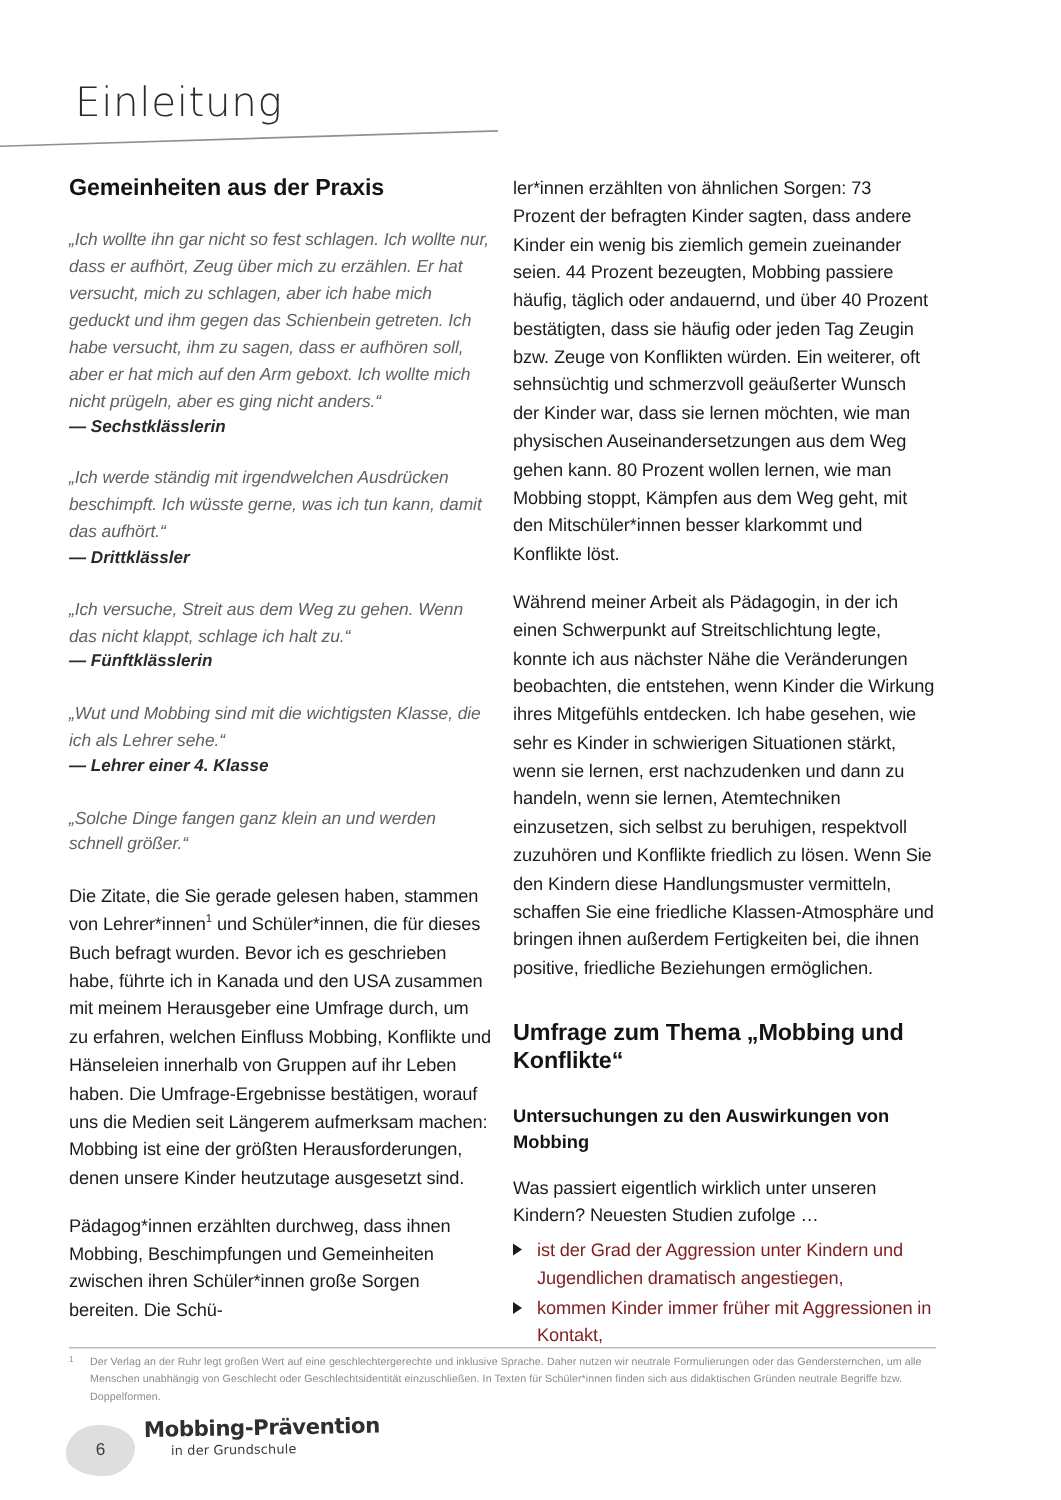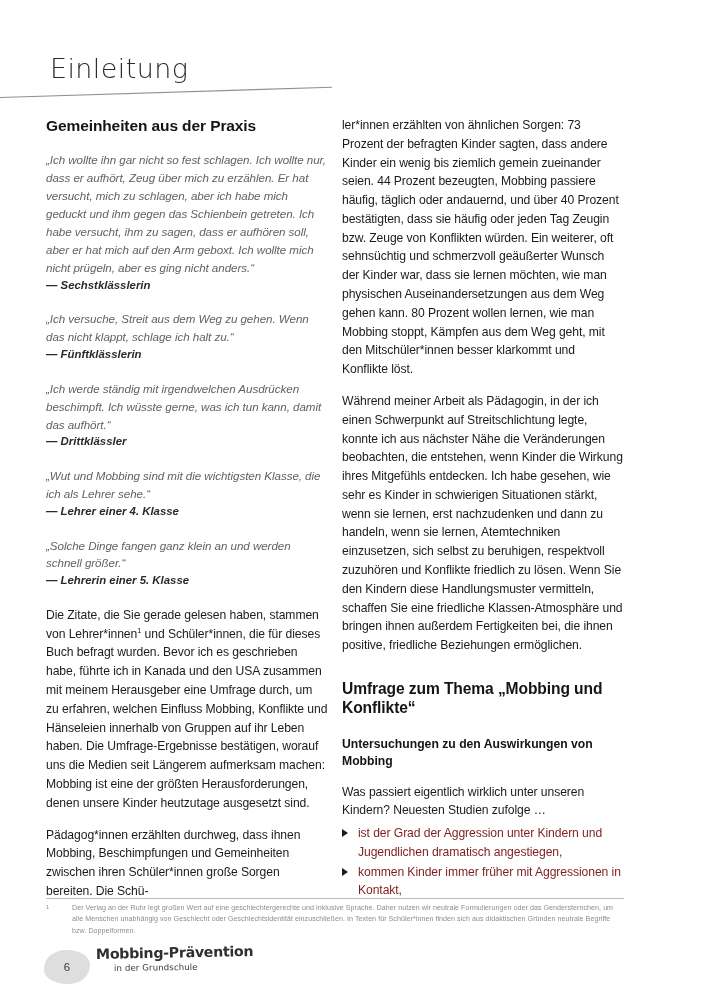--- a/index.html
+++ b/index.html
@@ -157,21 +157,21 @@
     color: #8a8d90;
     letter-spacing: 0.05px;
   }
   .footnote .fn-marker {
     position: absolute;
     left: 0;
     top: 0;
     font-size: 5.6px;
   }
   .footnote .fn-body {
-    margin-left: 26px;
+    margin-left: 14px;
   }
 
   
   .footer {
     position: absolute;
     left: 40px;
     top: 946px;
     width: 300px;
     height: 48px;
   }
@@ -237,37 +237,36 @@
   <div class="col col-left">
 
     <h2 class="section-head">Gemeinheiten aus der Praxis</h2>
 
     <div class="quote">
       <p class="quote-text">„Ich wollte ihn gar nicht so fest schlagen. Ich wollte nur, dass er aufhört, Zeug über mich zu erzählen. Er hat versucht, mich zu schlagen, aber ich habe mich geduckt und ihm gegen das Schienbein getreten. Ich habe versucht, ihm zu sagen, dass er aufhören soll, aber er hat mich auf den Arm geboxt. Ich wollte mich nicht prügeln, aber es ging nicht anders.“</p>
       <p class="quote-src">— Sechstklässlerin</p>
     </div>
 
     <div class="quote">
+      <p class="quote-text">„Ich werde ständig mit irgendwelchen Ausdrücken beschimpft. Ich wüsste gerne, was ich tun kann, damit das aufhört.“</p>
+      <p class="quote-src">— Drittklässler</p>
+    </div>
+
+    <div class="quote">
       <p class="quote-text">„Ich versuche, Streit aus dem Weg zu gehen. Wenn das nicht klappt, schlage ich halt zu.“</p>
       <p class="quote-src">— Fünftklässlerin</p>
     </div>
 
     <div class="quote">
-      <p class="quote-text">„Ich werde ständig mit irgendwelchen Ausdrücken beschimpft. Ich wüsste gerne, was ich tun kann, damit das aufhört.“</p>
-      <p class="quote-src">— Drittklässler</p>
-    </div>
-
-    <div class="quote">
       <p class="quote-text">„Wut und Mobbing sind mit die wichtigsten Klasse, die ich als Lehrer sehe.“</p>
       <p class="quote-src">— Lehrer einer 4. Klasse</p>
     </div>
 
     <div class="quote">
       <p class="quote-text">„Solche Dinge fangen ganz klein an und werden schnell größer.“</p>
-      <p class="quote-src">— Lehrerin einer 5. Klasse</p>
     </div>
 
     <p class="body"><span>Die Zitate, die Sie gerade gelesen haben, stammen von Lehrer*innen</span><sup class="fn">1</sup><span> und Schüler*innen, die für dieses Buch befragt wurden. Bevor ich es geschrieben habe, führte ich in Kanada und den USA zusammen mit meinem Herausgeber eine Umfrage durch, um zu erfahren, welchen Einfluss Mobbing, Konflikte und Hänseleien innerhalb von Gruppen auf ihr Leben haben. Die Umfrage-Ergebnisse bestätigen, worauf uns die Medien seit Längerem aufmerksam machen: Mobbing ist eine der größten Herausforderungen, denen unsere Kinder heutzutage ausgesetzt sind.</span></p>
 
     <p class="body">Pädagog*innen erzählten durchweg, dass ihnen Mobbing, Beschimpfungen und Gemeinheiten zwischen ihren Schüler*innen große Sorgen bereiten. Die Schü-</p>
   </div>
 
   <div class="col col-right">
 
     <p class="body">ler*innen erzählten von ähnlichen Sorgen: 73 Prozent der befragten Kinder sagten, dass andere Kinder ein wenig bis ziemlich gemein zueinander seien. 44 Prozent bezeugten, Mobbing passiere häufig, täglich oder andauernd, und über 40 Prozent bestätigten, dass sie häufig oder jeden Tag Zeugin bzw. Zeuge von Konflikten würden. Ein weiterer, oft sehnsüchtig und schmerzvoll geäußerter Wunsch der Kinder war, dass sie lernen möchten, wie man physischen Auseinandersetzungen aus dem Weg gehen kann. 80 Prozent wollen lernen, wie man Mobbing stoppt, Kämpfen aus dem Weg geht, mit den Mitschüler*innen besser klarkommt und Konflikte löst.</p>

